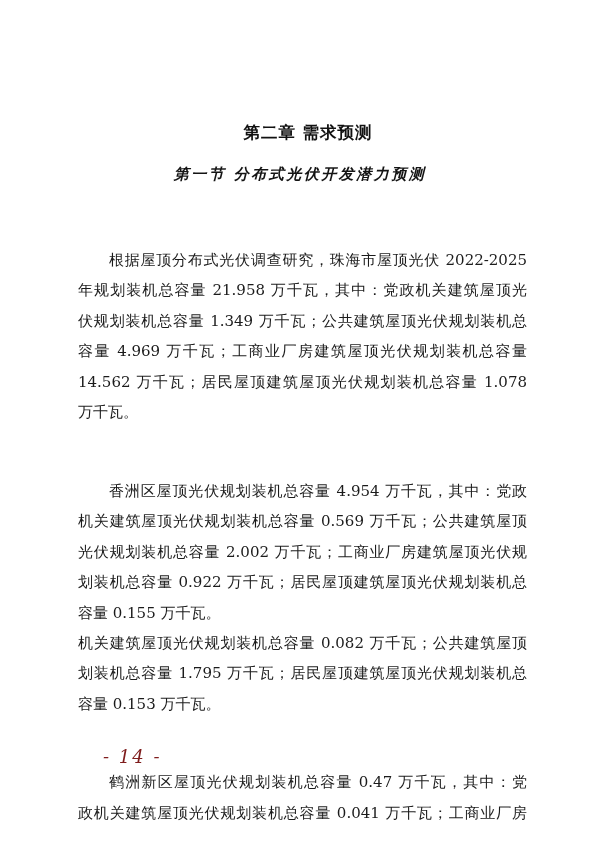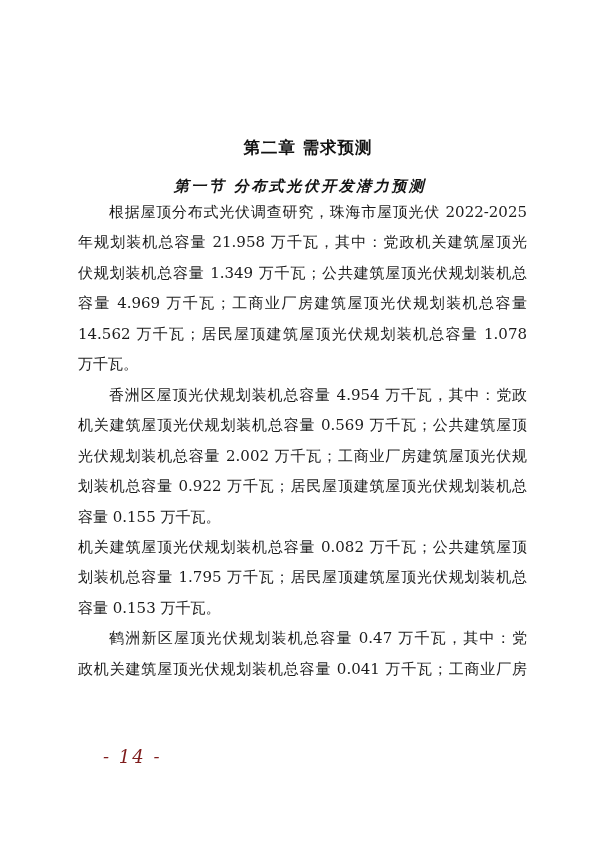--- a/index.html
+++ b/index.html
@@ -14,35 +14,35 @@
     background: #ffffff;
     overflow: hidden;
     font-family: "DejaVu Serif", "Liberation Serif", serif;
     color: #1b1b1b;
   }
   .chapter-title {
     position: absolute;
     top: 121px;
     left: 16px;
     right: 0;
-    margin: 15px;
+    margin: 0;
     text-align: center;
     font-family: "DejaVu Sans", "Liberation Sans", sans-serif;
     font-weight: bold;
     font-size: 16.5px;
     line-height: 24px;
     letter-spacing: 1px;
     color: #111111;
   }
   .section-title {
     position: absolute;
     top: 158px;
     left: 0;
     right: 0;
-    margin: 16px;
+    margin: 4px;
     text-align: center;
     font-family: "DejaVu Serif", "Liberation Serif", serif;
     font-style: italic;
     font-weight: bold;
     font-size: 15px;
     line-height: 24px;
     letter-spacing: 2.5px;
     color: #141414;
   }
   .body-text {
@@ -60,20 +60,21 @@
     line-height: 30.45px;
     color: #1b1b1b;
   }
   .line.full {
     text-align: justify;
     text-align-last: justify;
     text-justify: inter-character;
   }
   .line.first {
     padding-left: 31px;
+    margin-top: 48px;
   }
   .page-number {
     position: absolute;
     left: 103px;
     top: 748px;
     font-size: 18px;
     line-height: 18px;
     letter-spacing: 2px;
     color: #7f1d1d;
     font-style: italic;

